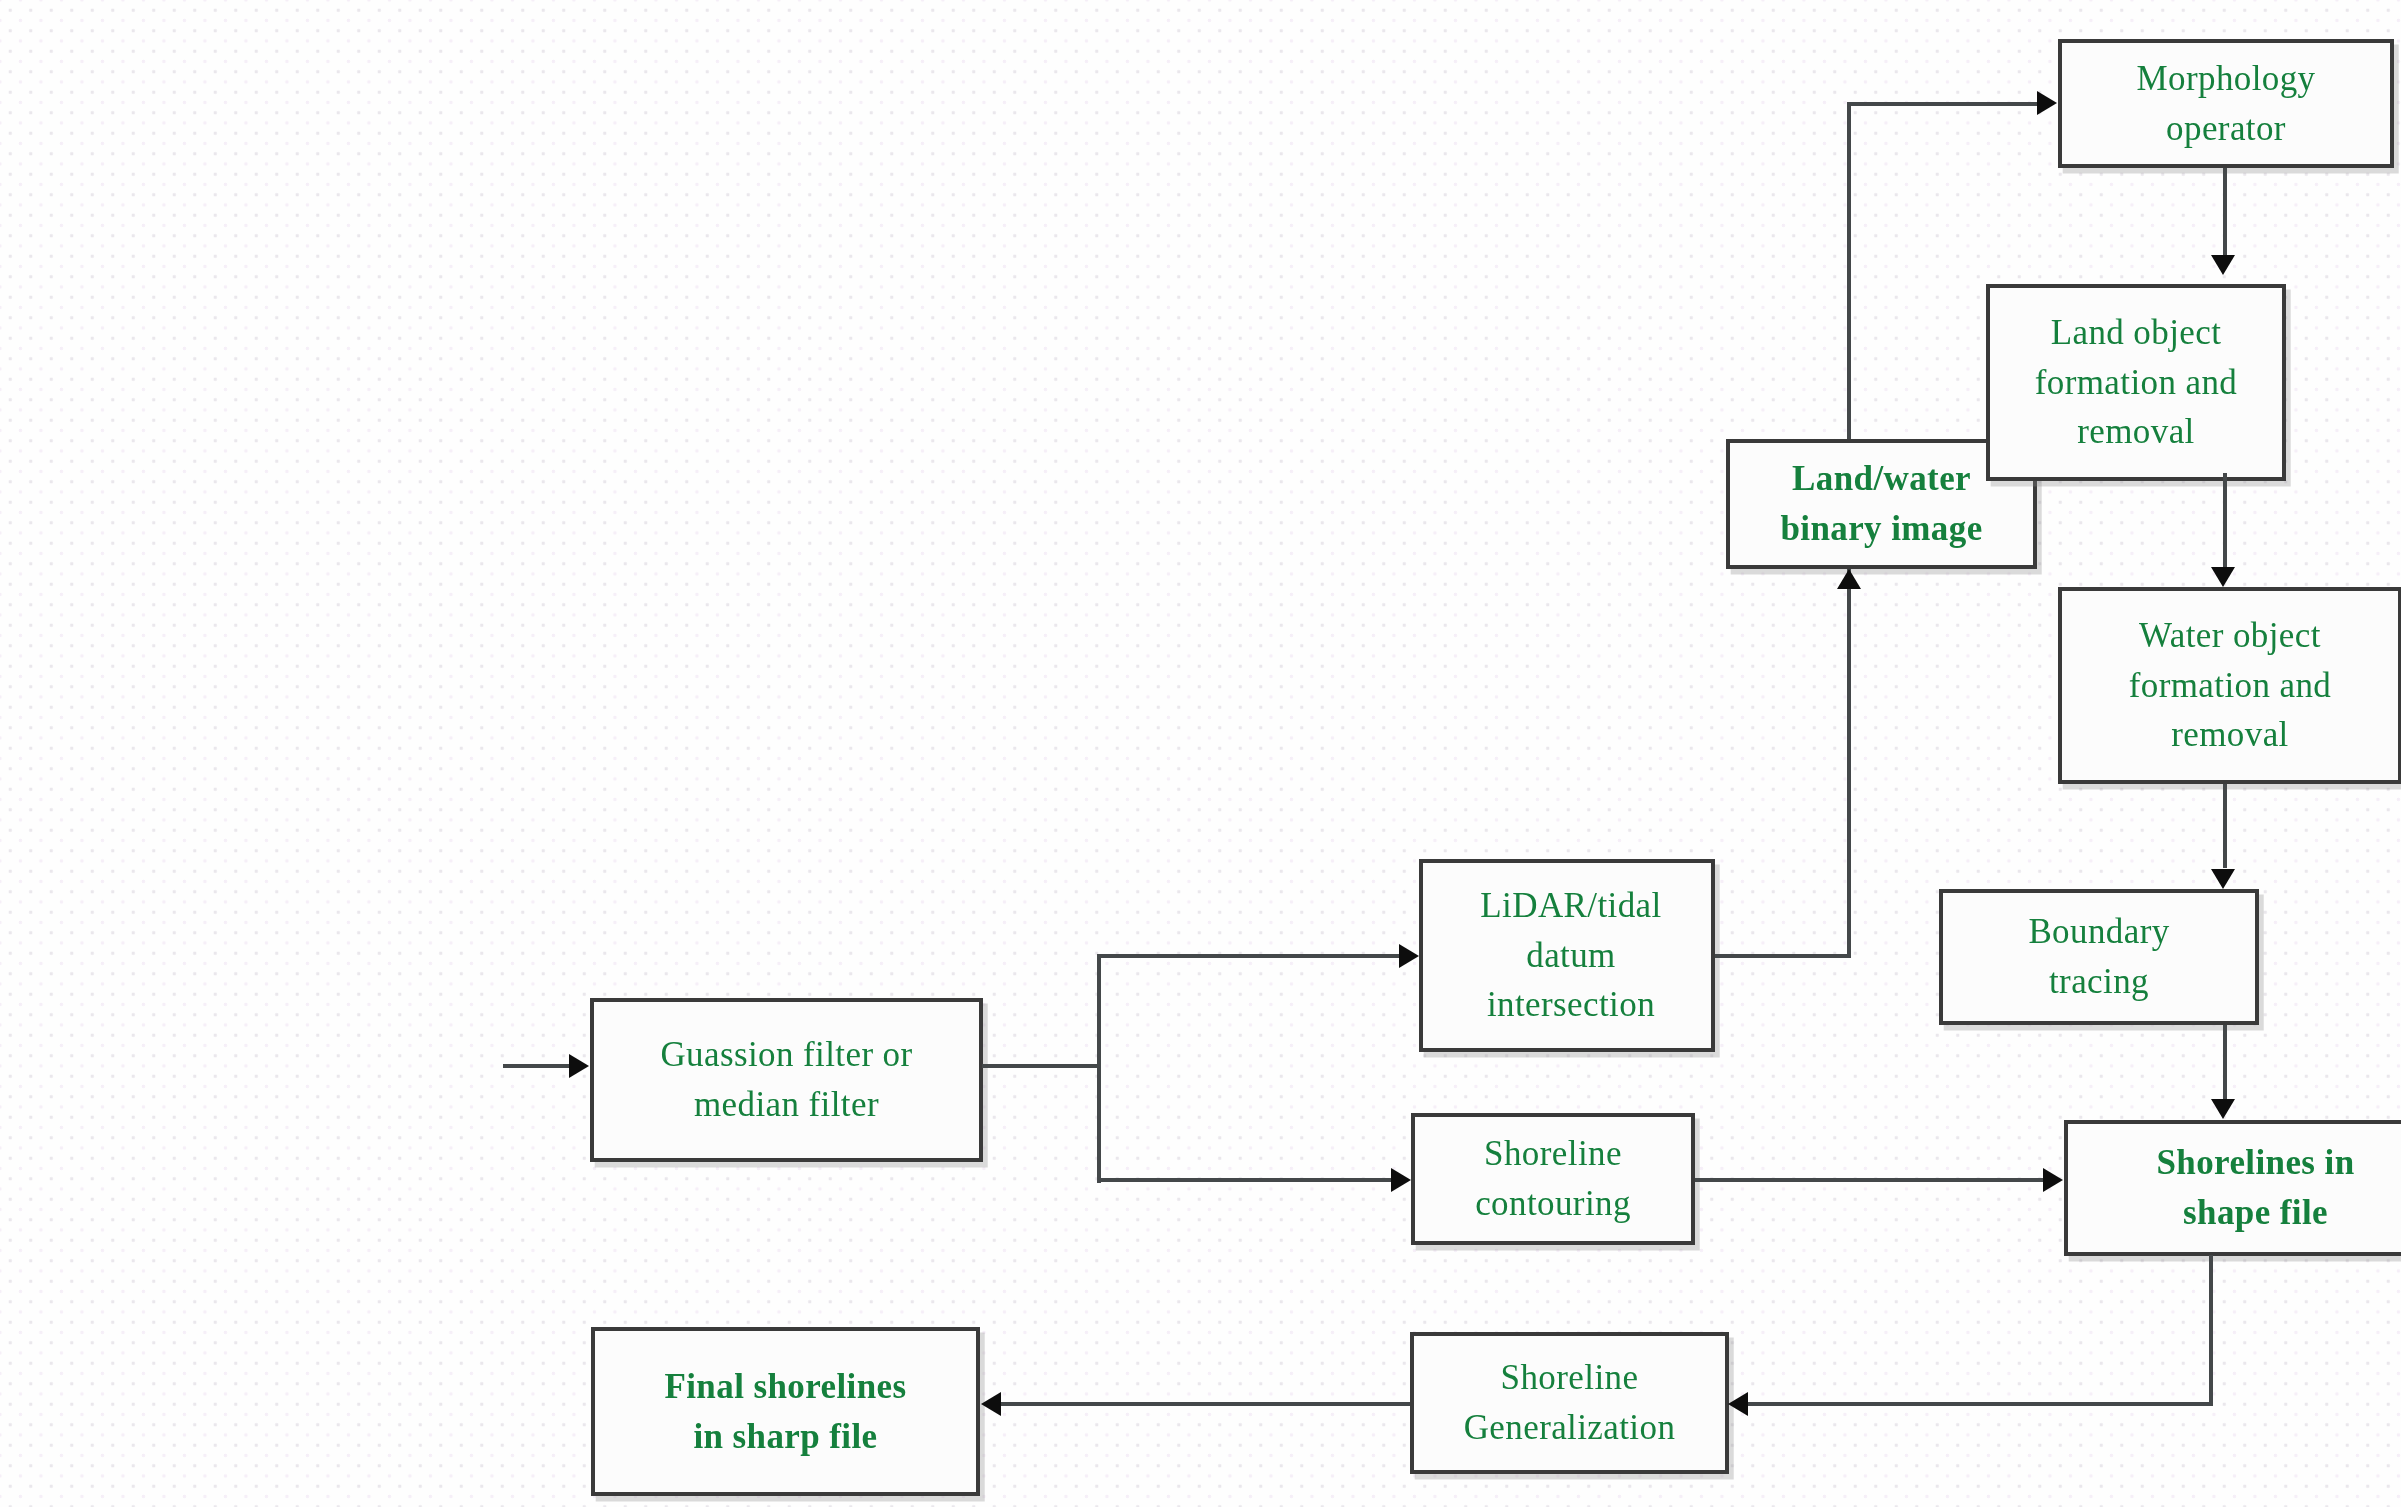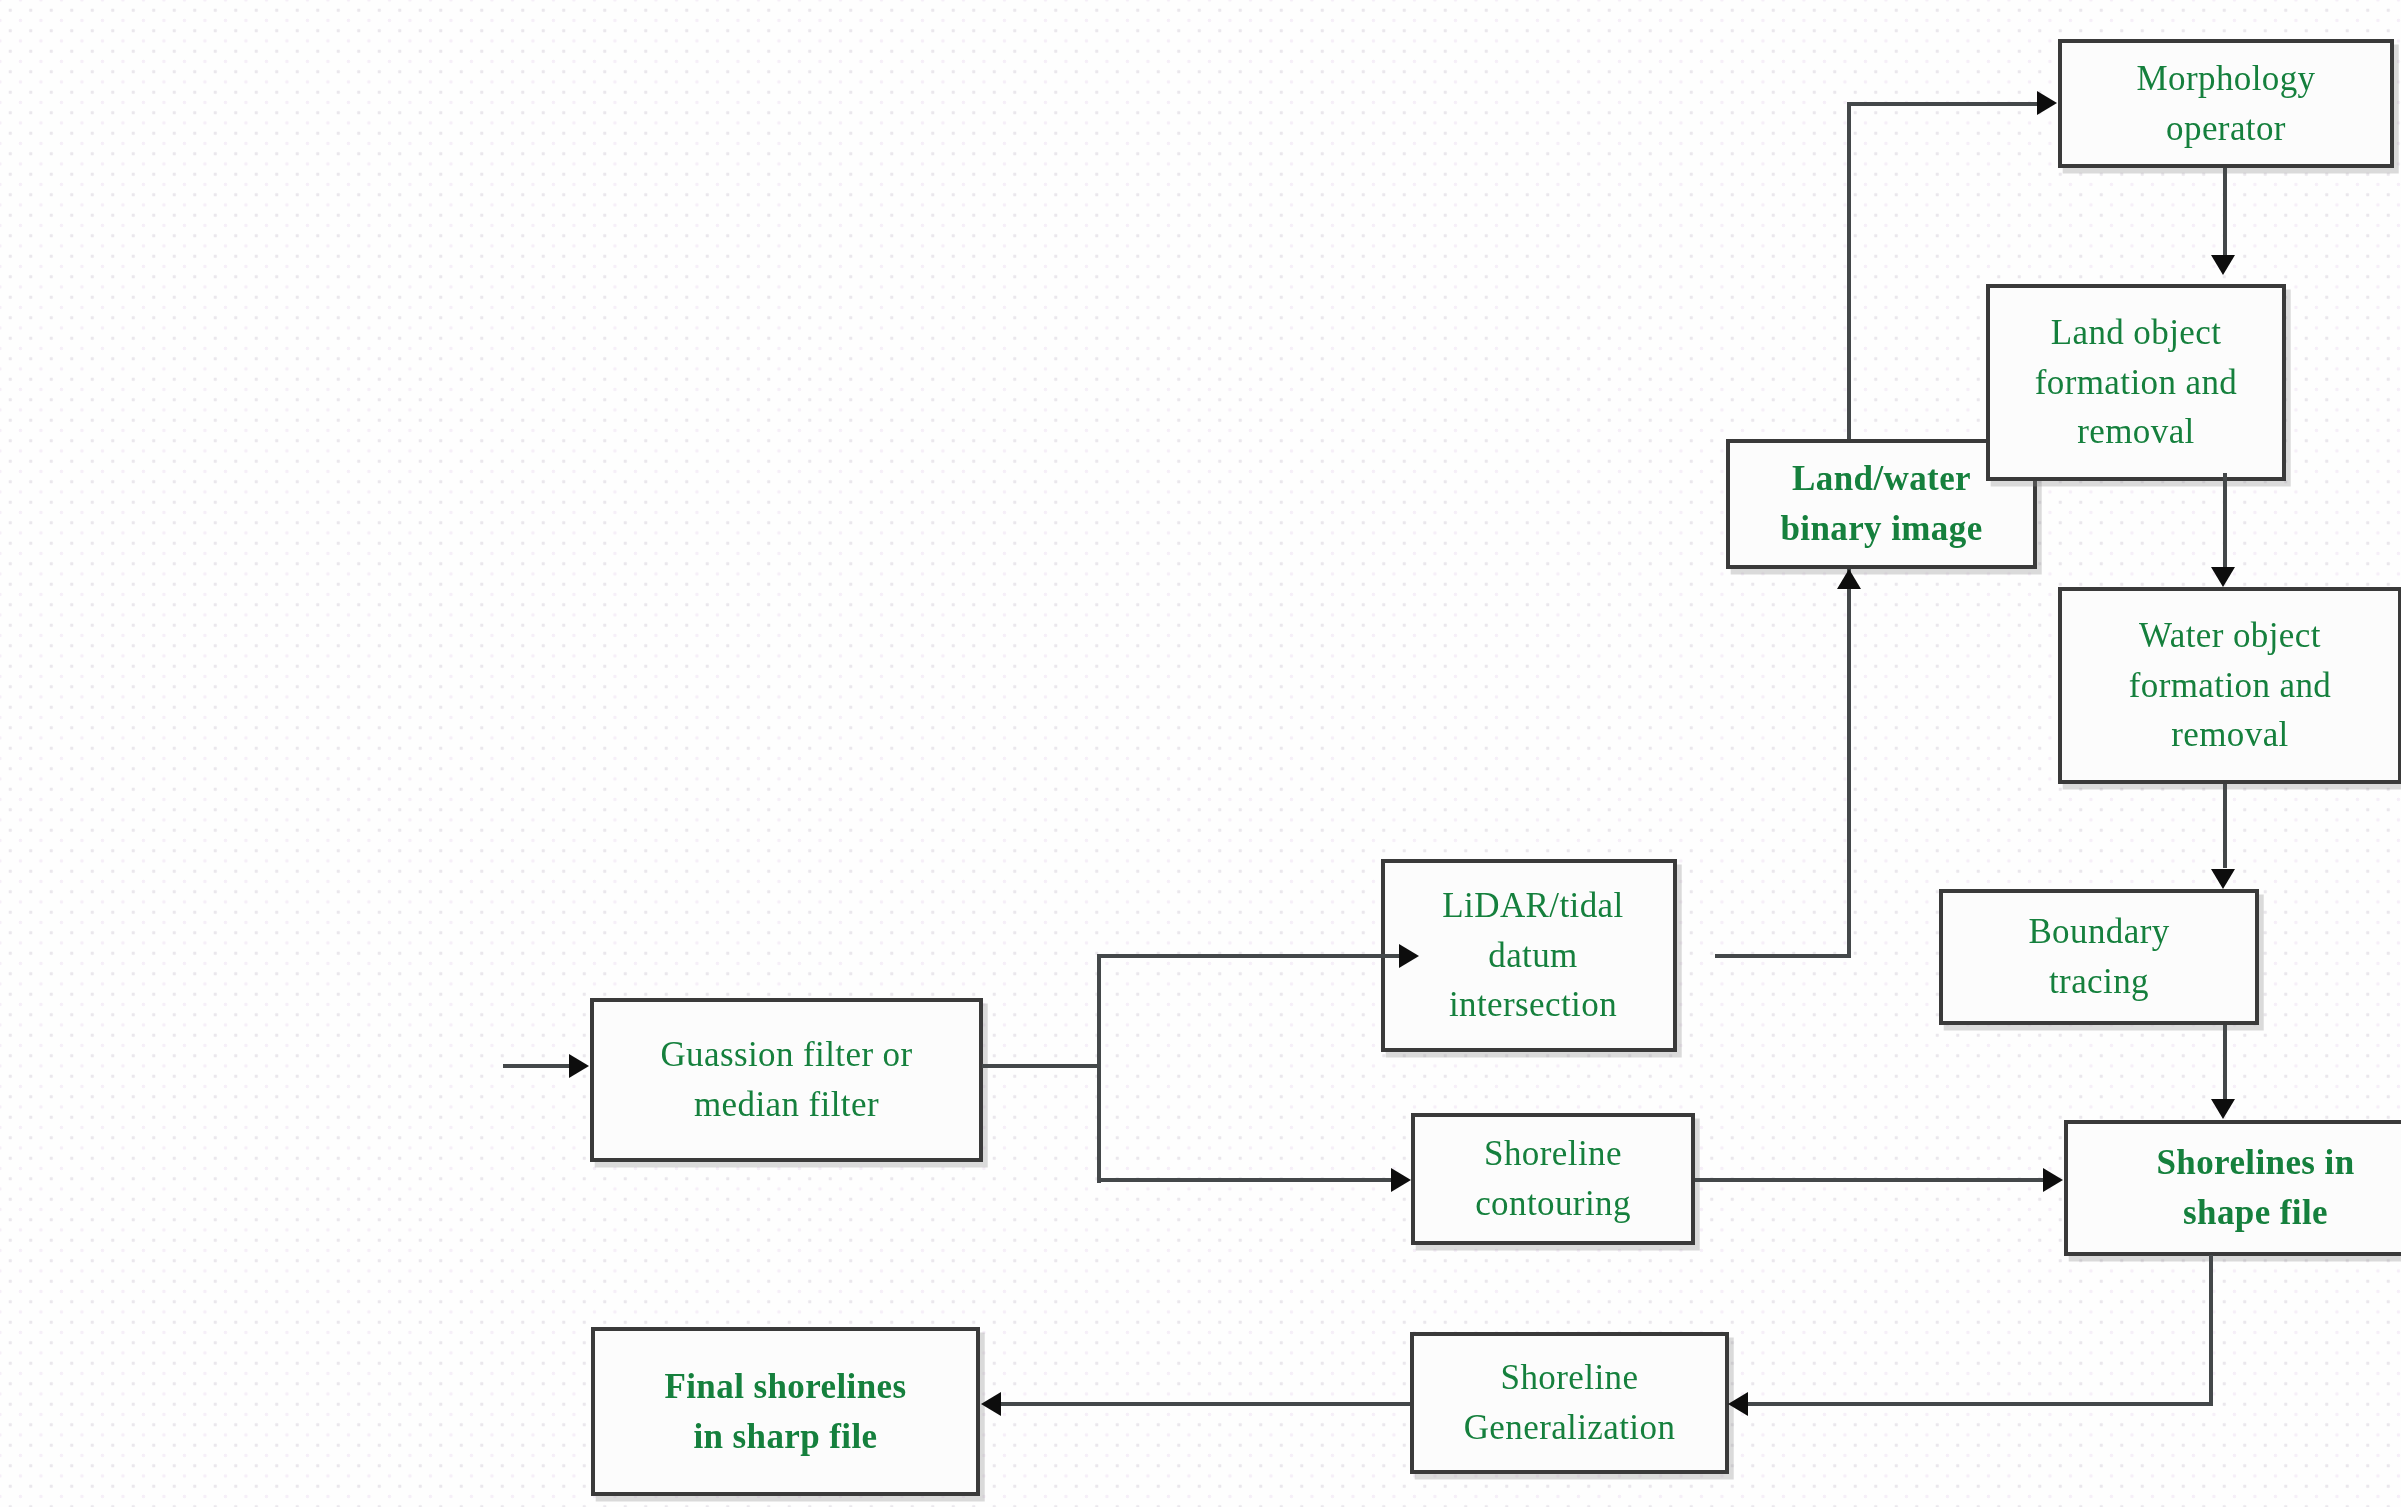--- a/index.html
+++ b/index.html
@@ -42,21 +42,21 @@
 
   .arr { position: absolute; width: 0; height: 0; border-style: solid; }
   .arr-right { border-width: 12px 0 12px 20.5px; border-color: transparent transparent transparent #0d0d0d; }
   .arr-left  { border-width: 12px 20.5px 12px 0;  border-color: transparent #0d0d0d transparent transparent; }
   .arr-up    { border-width: 0 12px 20.5px 12px;  border-color: transparent transparent #0d0d0d transparent; }
   .arr-down  { border-width: 20.5px 12px 0 12px;  border-color: #0d0d0d transparent transparent transparent; }
 
   
   #n-lidar-dem        { left: 25px;   top: 1033px; width: 478px; height: 66px;  }
   #n-gaussian         { left: 590px;  top: 998px; width: 393px; height: 164px; }
-  #n-lidar-tidal      { left: 1381px; top: 859px; width: 296px; height: 193px; padding-left: 8px; }
+  #n-lidar-tidal      { left: 1419px; top: 859px; width: 296px; height: 193px; padding-left: 8px; }
   #n-contouring       { left: 1411px; top: 1113px; width: 284px; height: 132px; }
   #n-binary-image     { left: 1683px; top: 439px;  width: 311px; height: 130px; margin-left: 43px; }
   #n-morphology       { left: 2058px; top: 39px;   width: 336px; height: 129px; }
   #n-land-object      { left: 1986px; top: 276px;  width: 300px; height: 197px; margin-top: 8px; }
   #n-water-object     { left: 2058px; top: 587px;  width: 344px; height: 197px; }
   #n-boundary         { left: 1939px; top: 889px; width: 320px; height: 136px; }
   #n-shapefile        { left: 2064px; top: 1120px; width: 383px; height: 136px; }
   #n-generalization   { left: 1410px; top: 1332px; width: 319px; height: 142px; }
   #n-final            { left: 591px;  top: 1327px; width: 389px; height: 169px; }
 

